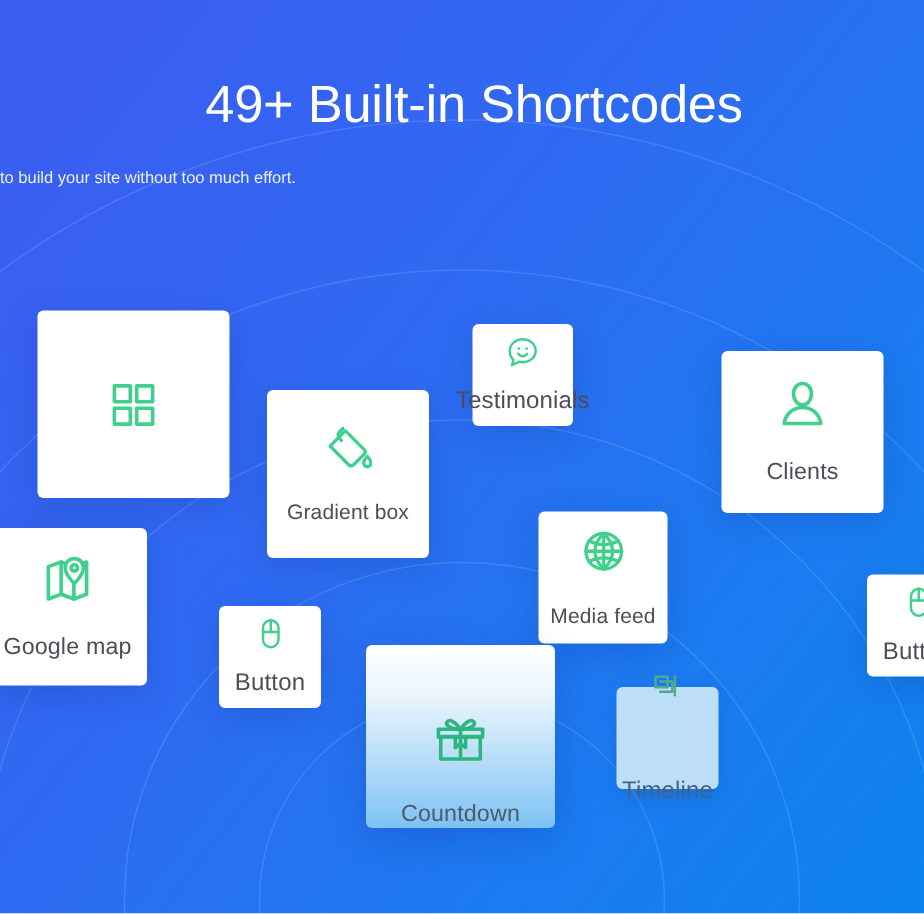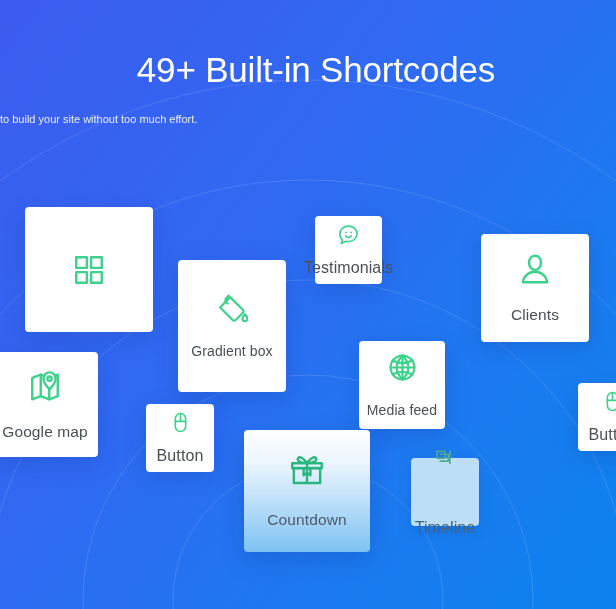--- a/index.html
+++ b/index.html
@@ -120,21 +120,21 @@
       <div class="card sz-lg" style="left: -8px; top: 352px; width: 106px; height: 105px;">
         <span class="ico"><svg width="34" height="34" viewBox="0 0 24 24" fill="none" stroke="#3ed18b" stroke-width="1.7" stroke-linecap="round" stroke-linejoin="round">
             <path d="M3 6.2 L9 4 L9 19.2 L3 21.4 Z"></path>
             <path d="M9 4 L15 6.2 L15 21.4 L9 19.2"></path>
             <path d="M15 6.2 L21 4 L21 19.2 L15 21.4"></path>
             <path d="M15.2 2.4 c2.5 0 4.3 2 4.3 4.4 c0 3.1 -4.3 7.4 -4.3 7.4 s-4.3 -4.3 -4.3 -7.4 c0 -2.4 1.8 -4.4 4.3 -4.4 z" fill="#ffffff"></path>
             <circle cx="15.2" cy="6.8" r="1.5"></circle>
           </svg></span>
         <span class="lbl">Google map</span>
       </div>
-      <div class="card sz-md" style="left: 178px; top: 260px; width: 108px; height: 132px;">
+      <div class="card sz-md" style="left: 178px; top: 260px; width: 108px; height: 112px;">
         <span class="ico"><svg width="31" height="31" viewBox="0 0 24 24" fill="none" stroke="#3ed18b" stroke-width="1.7" stroke-linecap="round" stroke-linejoin="round">
             <path d="M10.2 3.2 L20 13 a1.6 1.6 0 0 1 0 2.3 l-5.6 5.6 a1.6 1.6 0 0 1 -2.3 0 L2.4 11.2 Z"></path>
             <path d="M9 2 L7.2 3.8 a2.4 2.4 0 0 0 0 3.4 l1 1"></path>
             <path d="M21.6 16.4 c0 0 1.9 2.2 1.9 3.5 a1.9 1.9 0 0 1 -3.8 0 c0 -1.3 1.9 -3.5 1.9 -3.5 z"></path>
           </svg></span>
         <span class="lbl">Gradient box</span>
       </div>
       <div class="card sz-sm" style="left: 315px; top: 216px; width: 67px; height: 68px;">
         <span class="ico"><svg width="23" height="23" viewBox="0 0 24 24" fill="none" stroke="#3ed18b" stroke-width="1.7" stroke-linecap="round" stroke-linejoin="round">
             <path d="M21 11.3 c0 4.4 -4 8 -9 8 a11 11 0 0 1 -2.6 -0.3 L4.4 21.4 l1.2 -3.7 A7.6 7.6 0 0 1 3 11.3 c0 -4.4 4 -8 9 -8 s9 3.6 9 8 z"></path>
@@ -171,21 +171,21 @@
         <span class="lbl">Button</span>
       </div>
       <div class="card sz-sm" style="left: 578px; top: 383px; width: 68px; height: 68px;">
         <span class="ico"><svg width="23" height="23" viewBox="0 0 24 24" fill="none" stroke="#3ed18b" stroke-width="1.7" stroke-linecap="round" stroke-linejoin="round">
             <rect x="6.6" y="2.6" width="10.8" height="18.8" rx="5.4"></rect>
             <path d="M12 2.6 v8.2"></path>
             <path d="M6.6 10.8 h10.8"></path>
           </svg></span>
         <span class="lbl">Button</span>
       </div>
-      <div class="card sz-lg countdown" style="left: 244px; top: 430px; width: 126px; height: 122px;">
+      <div class="card sz-lg countdown" style="left: 244px; top: 430px; width: 126px; height: 122px; justify-content: flex-end;">
         <span class="ico"><svg width="34" height="34" viewBox="0 0 24 24" fill="none" stroke="#2bb67f" stroke-width="1.7" stroke-linecap="round" stroke-linejoin="round">
             <rect x="2.7" y="10.6" width="18.6" height="10.6"></rect>
             <rect x="1.6" y="7.2" width="20.8" height="3.6"></rect>
             <path d="M12 7.2 v14"></path>
             <path d="M9.6 10.8 h4.8 v5 l-2.4 -1.8 l-2.4 1.8 z"></path>
             <path d="M12 7.2 c-1.2 -2 -4.6 -5.4 -6.2 -3.6 c-1.3 1.5 1.1 3.4 6.2 3.6 z"></path>
             <path d="M12 7.2 c1.2 -2 4.6 -5.4 6.2 -3.6 c1.3 1.5 -1.1 3.4 -6.2 3.6 z"></path>
           </svg></span>
         <span class="lbl">Countdown</span>
       </div>

